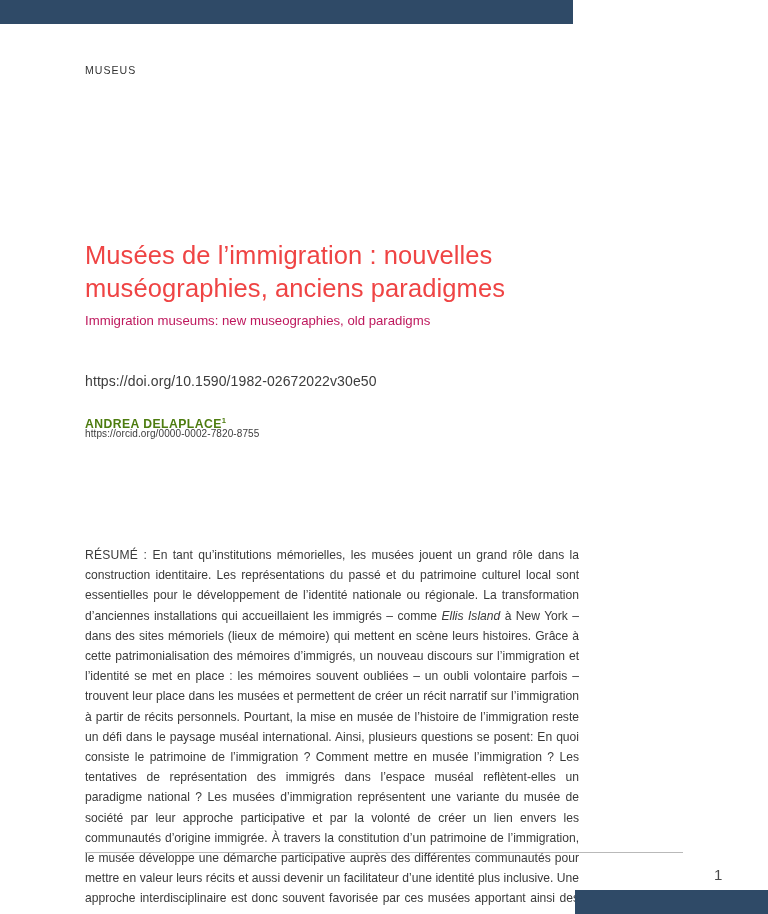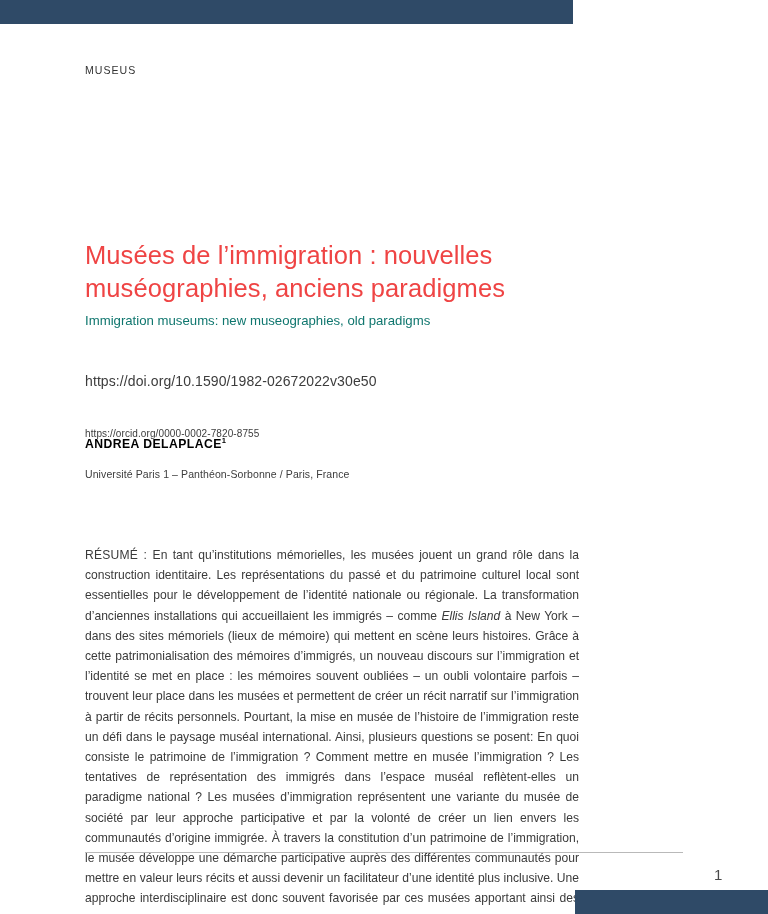--- a/index.html
+++ b/index.html
@@ -70,40 +70,40 @@
     letter-spacing: 0.1px;
   }
   .subtitle {
     position: absolute;
     left: 85px;
     top: 312px;
     width: 500px;
     font-size: 13.2px;
     line-height: 18px;
     font-weight: 400;
-    color: #0f766e;
+    color: #be185d;
   }
 
   
   .doi {
     position: absolute;
     left: 85px;
     top: 373px;
     font-size: 14px;
     color: #3c3c3c;
     letter-spacing: 0.1px;
   }
   .author {
     position: absolute;
     left: 85px;
-    top: 436px;
+    top: 416px;
     font-size: 12.2px;
     font-weight: 700;
     letter-spacing: 0.45px;
-    color: #000000;
+    color: #4d7c0f;
   }
   .author sup {
     font-size: 7.6px;
     font-weight: 700;
     vertical-align: super;
   }
   .orcid {
     position: absolute;
     left: 85px;
     top: 428px;
@@ -198,21 +198,20 @@
   <h1 class="title">Musées de l’immigration : nouvelles muséographies, anciens paradigmes</h1>
 
   <div class="subtitle">Immigration museums: new museographies, old paradigms</div>
 
   <div class="doi">https://doi.org/10.1590/1982-02672022v30e50</div>
 
   <div class="author"><span>ANDREA DELAPLACE</span><sup>1</sup></div>
 
   <div class="orcid">https://orcid.org/0000-0002-7820-8755</div>
 
-  <div class="affiliation">Université Paris 1 – Panthéon-Sorbonne / Paris, France</div>
 
 
   <div class="abstract"><span class="lead">RÉSUMÉ : </span><span>En tant qu’institutions mémorielles, les musées jouent un grand rôle dans la construction identitaire. Les représentations du passé et du patrimoine culturel local sont essentielles pour le développement de l’identité nationale ou régionale. La transformation d’anciennes installations qui accueillaient les immigrés – comme </span><i>Ellis Island</i><span> à New York – dans des sites mémoriels (lieux de mémoire) qui mettent en scène leurs histoires. Grâce à cette patrimonialisation des mémoires d’immigrés, un nouveau discours sur l’immigration et l’identité se met en place : les mémoires souvent oubliées – un oubli volontaire parfois – trouvent leur place dans les musées et permettent de créer un récit narratif sur l’immigration à partir de récits personnels. Pourtant, la mise en musée de l’histoire de l’immigration reste un défi dans le paysage muséal international. Ainsi, plusieurs questions se posent: En quoi consiste le patrimoine de l’immigration ? Comment mettre en musée l’immigration ? Les tentatives de représentation des immigrés dans l’espace muséal reflètent-elles un paradigme national ? Les musées d’immigration représentent une variante du musée de société par leur approche participative et par la volonté de créer un lien envers les communautés d’origine immigrée. À travers la constitution d’un patrimoine de l’immigration, le musée développe une démarche participative auprès des différentes communautés pour mettre en valeur leurs récits et aussi devenir un facilitateur d’une identité plus inclusive. Une approche interdisciplinaire est donc souvent favorisée par ces musées apportant ainsi des nouveaux regards</span></div>
 
   <div class="footer-rule"></div>
 
   <div class="footer-text"><span class="journal">ANAIS DO MUSEU PAULISTA</span>&nbsp;&nbsp;<span class="issue">São Paulo, Nova Série, vol. 30, 2022, p. 1-54. e50</span></div>
 
   <div class="page-number">1</div>
 

